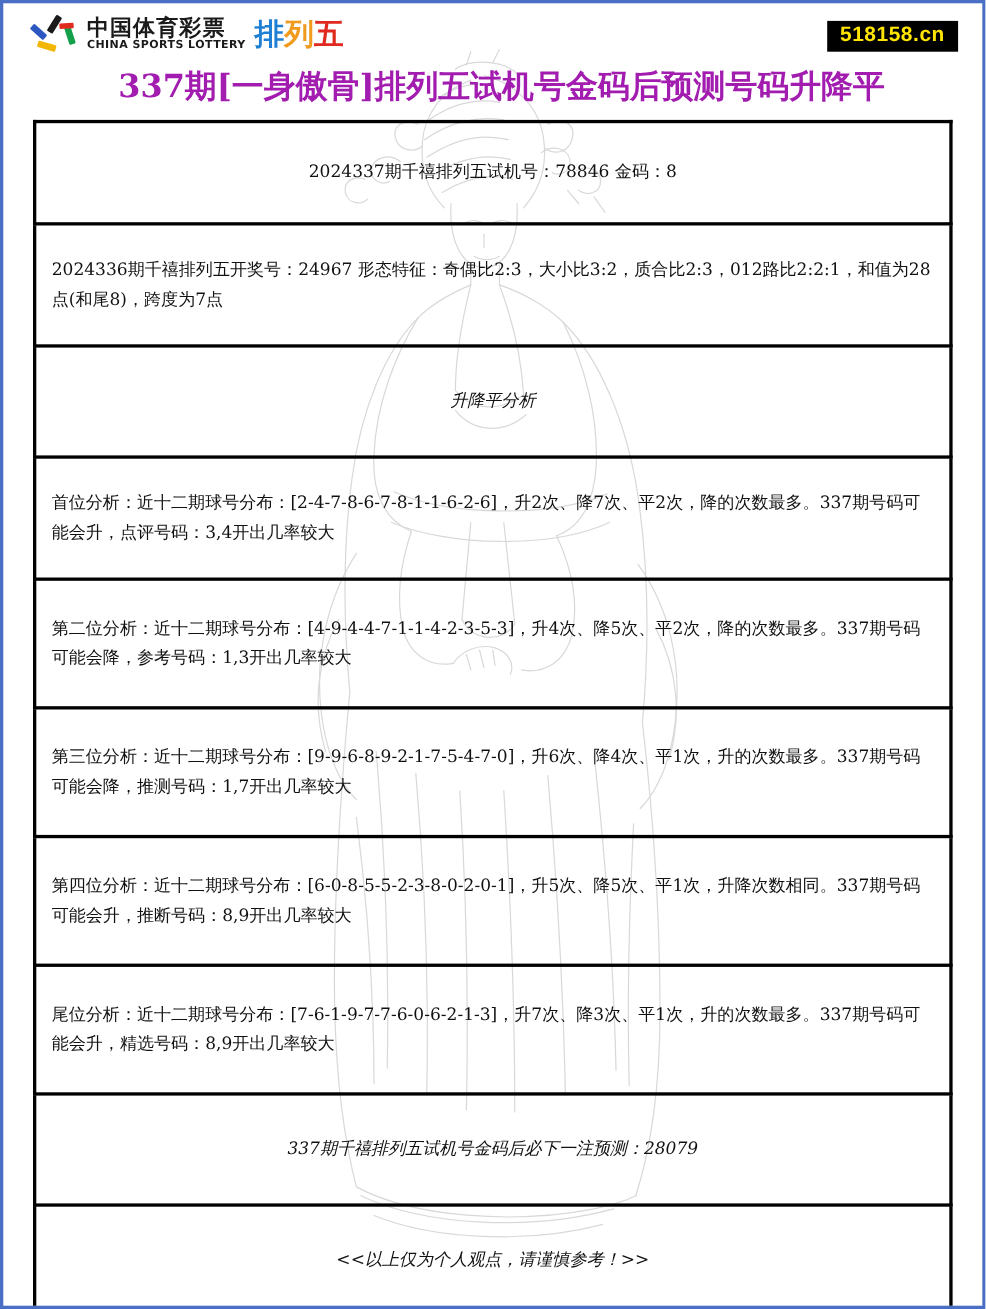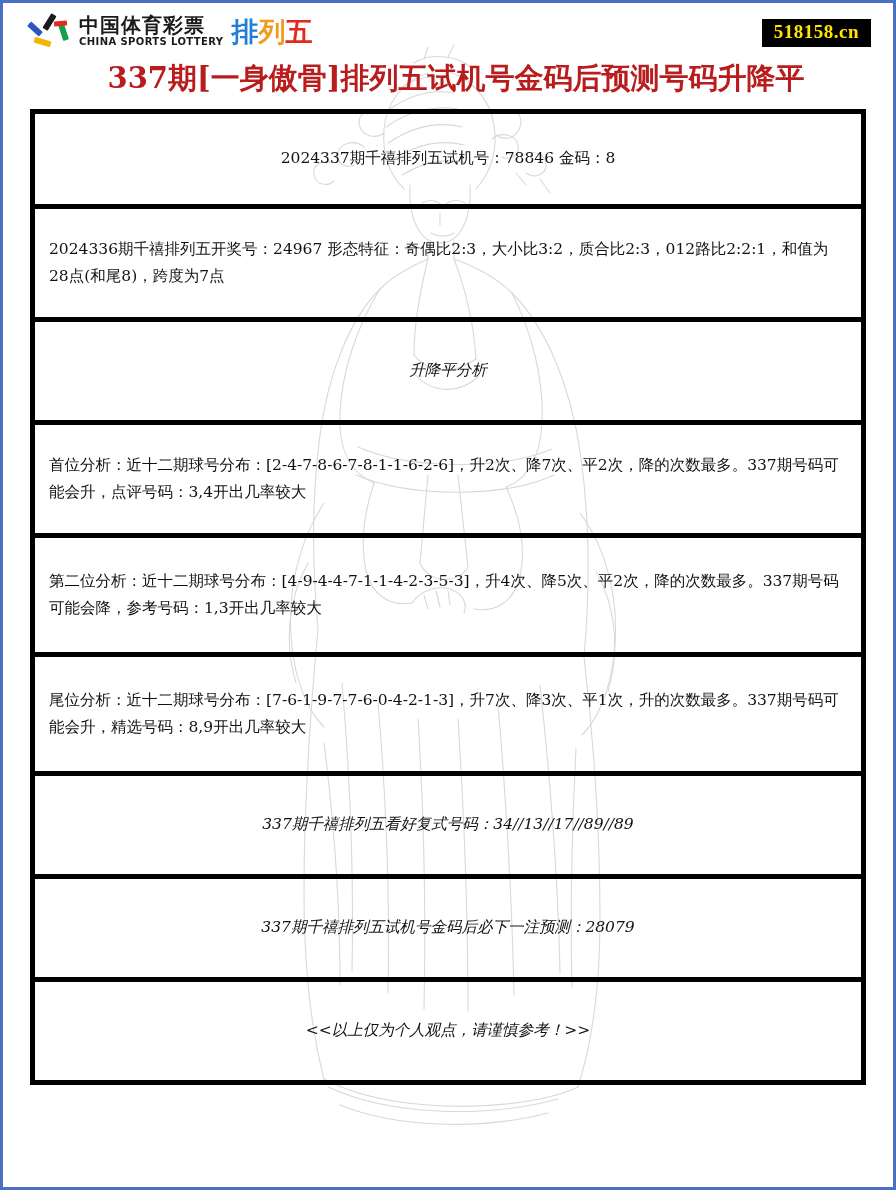--- a/index.html
+++ b/index.html
@@ -102,48 +102,48 @@
   .logo-px5 span { display: inline-block; }
   .px5a { color: #1f7fd4; }
   .px5b { color: #f09a1e; }
   .px5c { color: #e02a20; }
   .site-badge {
     position: absolute;
     right: 22px;
     top: 16px;
     background: #000000;
     color: #ffe500;
-    font-family: Liberation Serif, serif;
+    font-family: Liberation Sans, sans-serif;
     font-size: 19px;
     font-weight: 700;
     padding: 3px 12px 4px 12px;
     letter-spacing: 0.5px;
     line-height: 1.1;
   }
   
   .page-title {
     text-align: center;
-    color: #b91c1c;
+    color: #a21caf;
     font-size: 29px;
     font-weight: 700;
     font-family: "DejaVu Serif", "Liberation Serif", serif;
     letter-spacing: 0px;
     margin: 4px 0 10px 16px;
     white-space: nowrap;
   }
   
   .tbl {
     width: 836px;
     margin: 0 auto;
     border-collapse: collapse;
     table-layout: fixed;
     background: transparent;
   }
   .tbl td {
-    border: 5px solid #000000;
+    border: 3px solid #000000;
     padding: 14px 14px;
     font-family: "DejaVu Serif", "Liberation Serif", serif;
     font-size: 15.5px;
     color: #111111;
     line-height: 1.75;
     vertical-align: middle;
     background: transparent;
   }
   .r-center { text-align: center; }
   .r-left   { text-align: left; }
@@ -271,24 +271,27 @@
         <tr>
           <td class="r-center tall-2">升降平分析</td>
         </tr>
         <tr>
           <td class="r-left tall-3">首位分析：近十二期球号分布：[2-4-7-8-6-7-8-1-1-6-2-6]，升2次、降7次、平2次，降的次数最多。337期号码可能会升，点评号码：3,4开出几率较大</td>
         </tr>
         <tr>
           <td class="r-left tall-4">第二位分析：近十二期球号分布：[4-9-4-4-7-1-1-4-2-3-5-3]，升4次、降5次、平2次，降的次数最多。337期号码可能会降，参考号码：1,3开出几率较大</td>
         </tr>
         <tr>
-          <td class="r-left tall-4">尾位分析：近十二期球号分布：[7-6-1-9-7-7-6-0-4-2-1-3]，升7次、降3次、平1次，升的次数最多。337期号码可能会升，精选号码：8,9开出几率较大</td>
-        </tr>
-        <tr>
-          <td class="r-center tall-2">337期千禧排列五看好复式号码：34//13//17//89//89</td>
+          <td class="r-left tall-4">第三位分析：近十二期球号分布：[9-9-6-8-9-2-1-7-5-4-7-0]，升6次、降4次、平1次，升的次数最多。337期号码可能会降，推测号码：1,7开出几率较大</td>
+        </tr>
+        <tr>
+          <td class="r-left tall-4">第四位分析：近十二期球号分布：[6-0-8-5-5-2-3-8-0-2-0-1]，升5次、降5次、平1次，升降次数相同。337期号码可能会升，推断号码：8,9开出几率较大</td>
+        </tr>
+        <tr>
+          <td class="r-left tall-4">尾位分析：近十二期球号分布：[7-6-1-9-7-7-6-0-6-2-1-3]，升7次、降3次、平1次，升的次数最多。337期号码可能会升，精选号码：8,9开出几率较大</td>
         </tr>
         <tr>
           <td class="r-center tall-2">337期千禧排列五试机号金码后必下一注预测：28079</td>
         </tr>
         <tr>
           <td class="r-center tall-2">&lt;&lt;以上仅为个人观点，请谨慎参考！&gt;&gt;</td>
         </tr>
       </tbody>
     </table>
 

